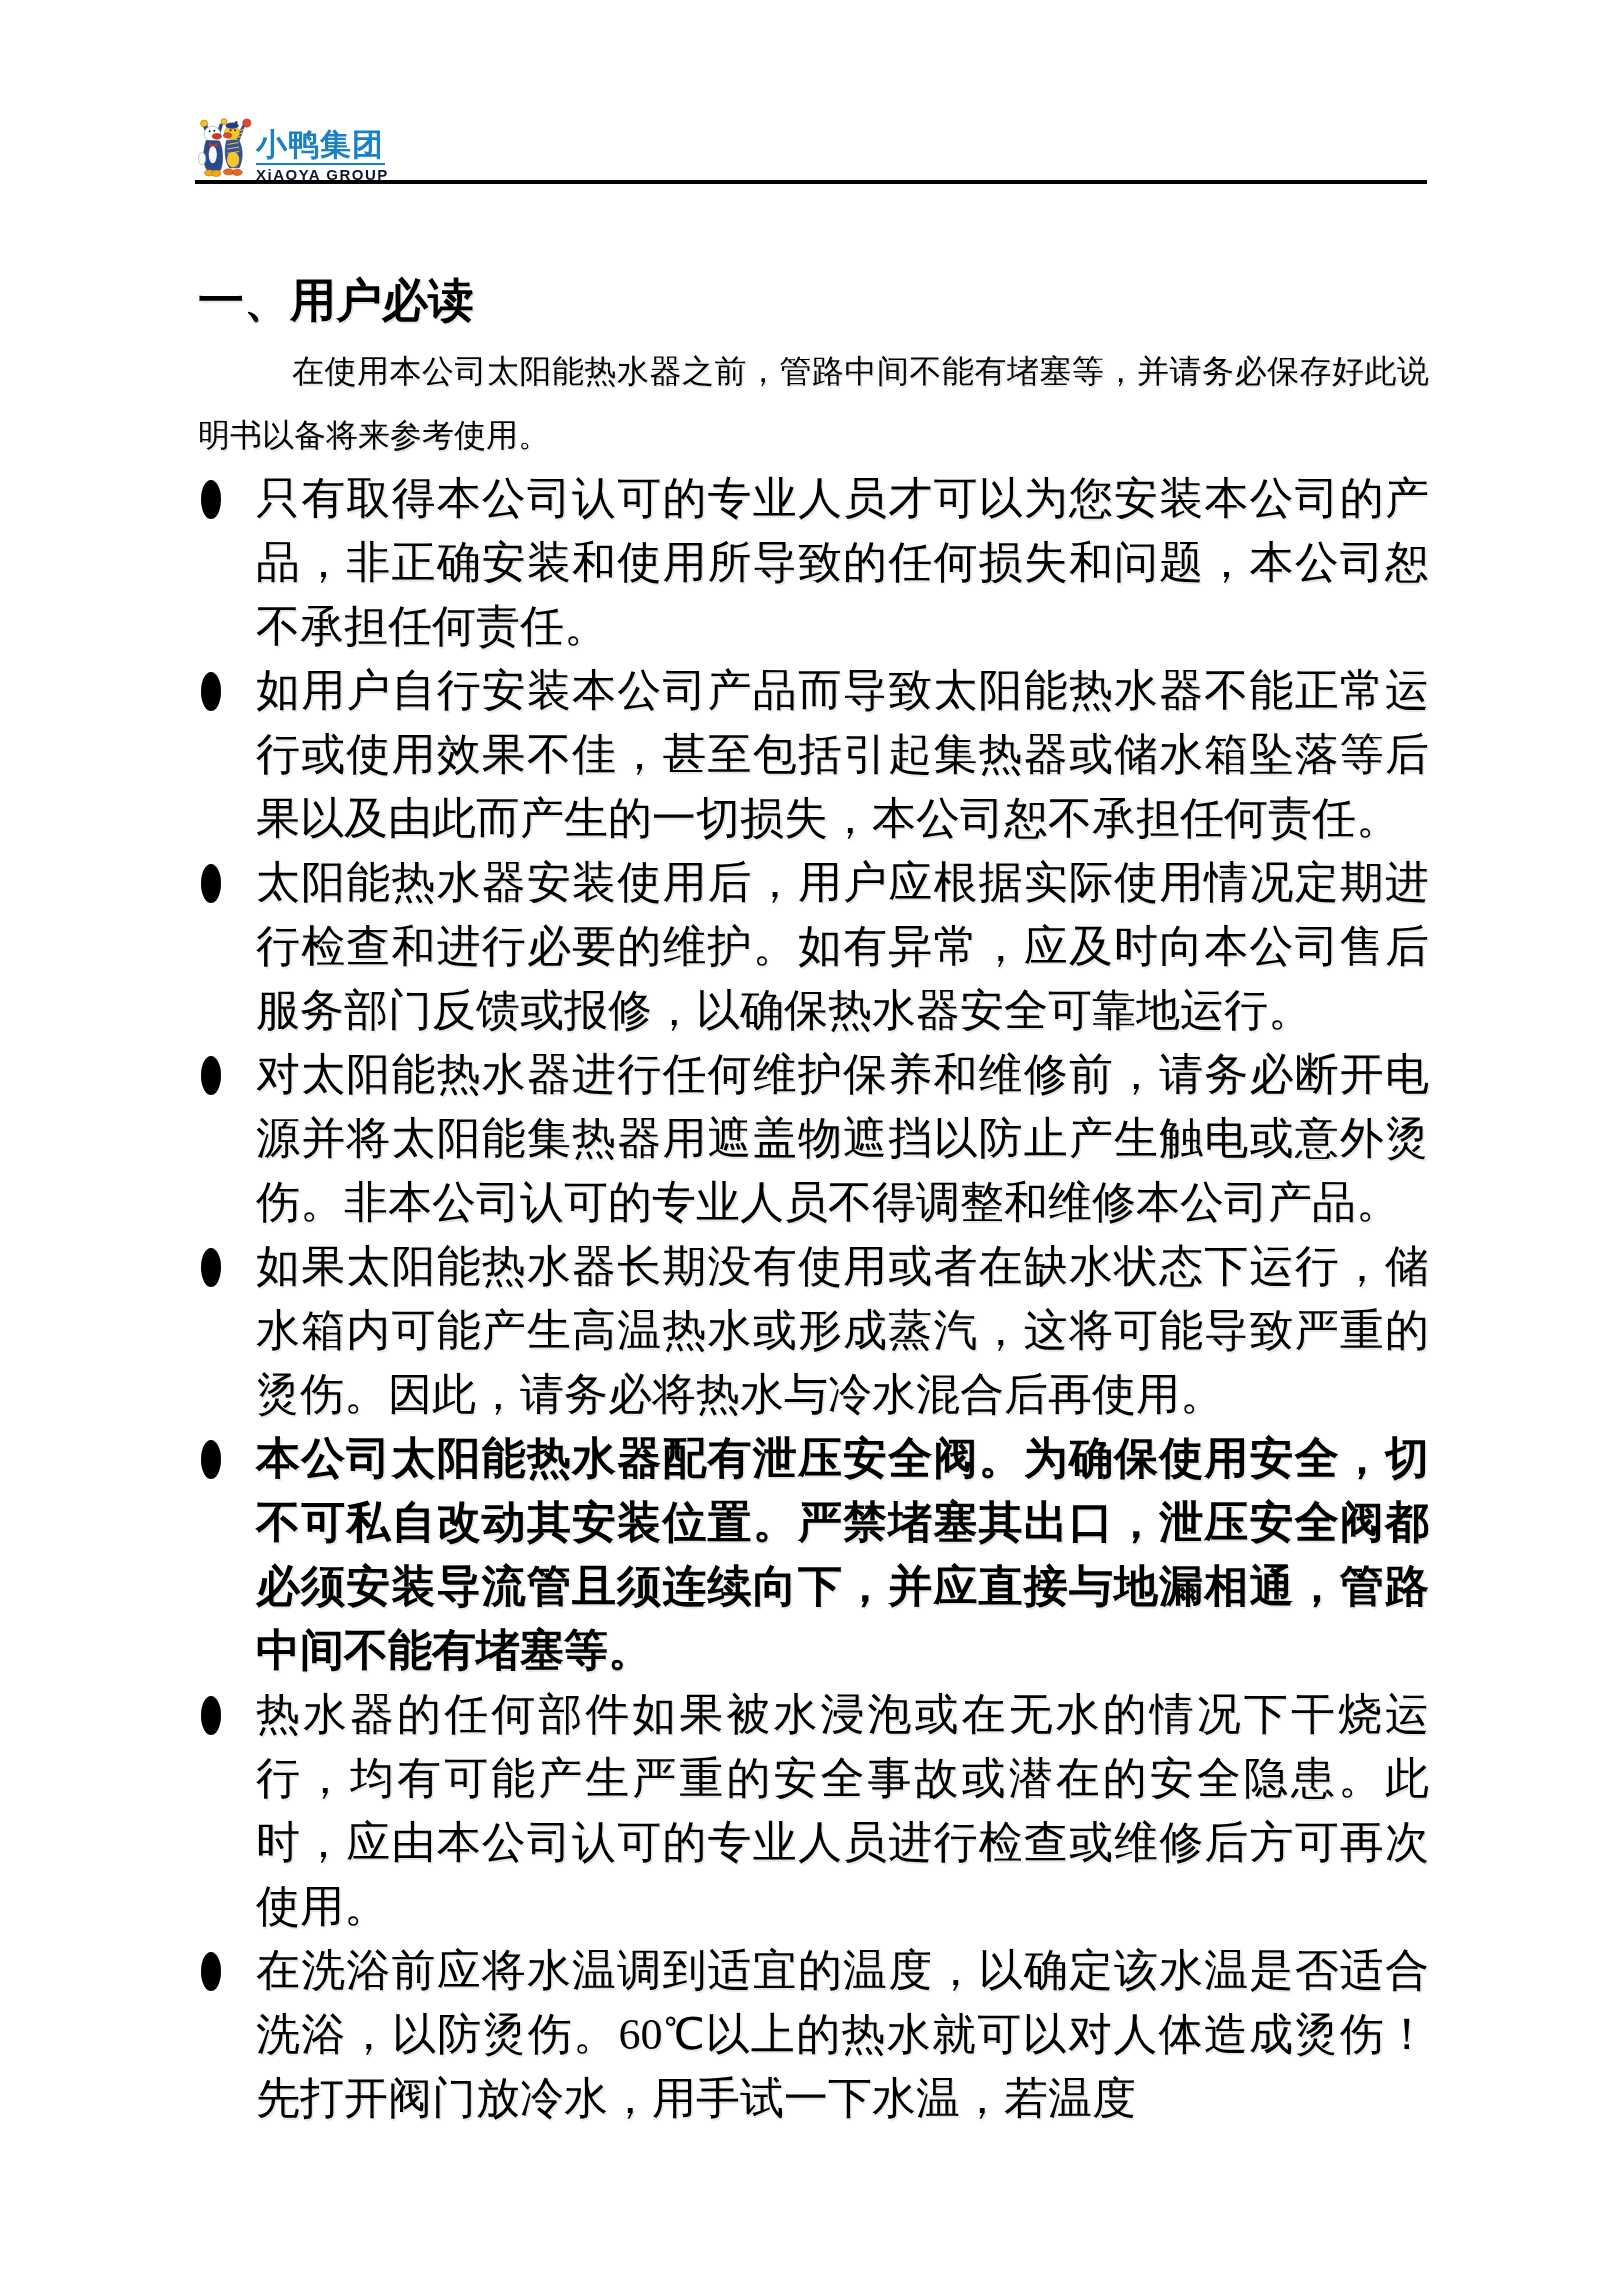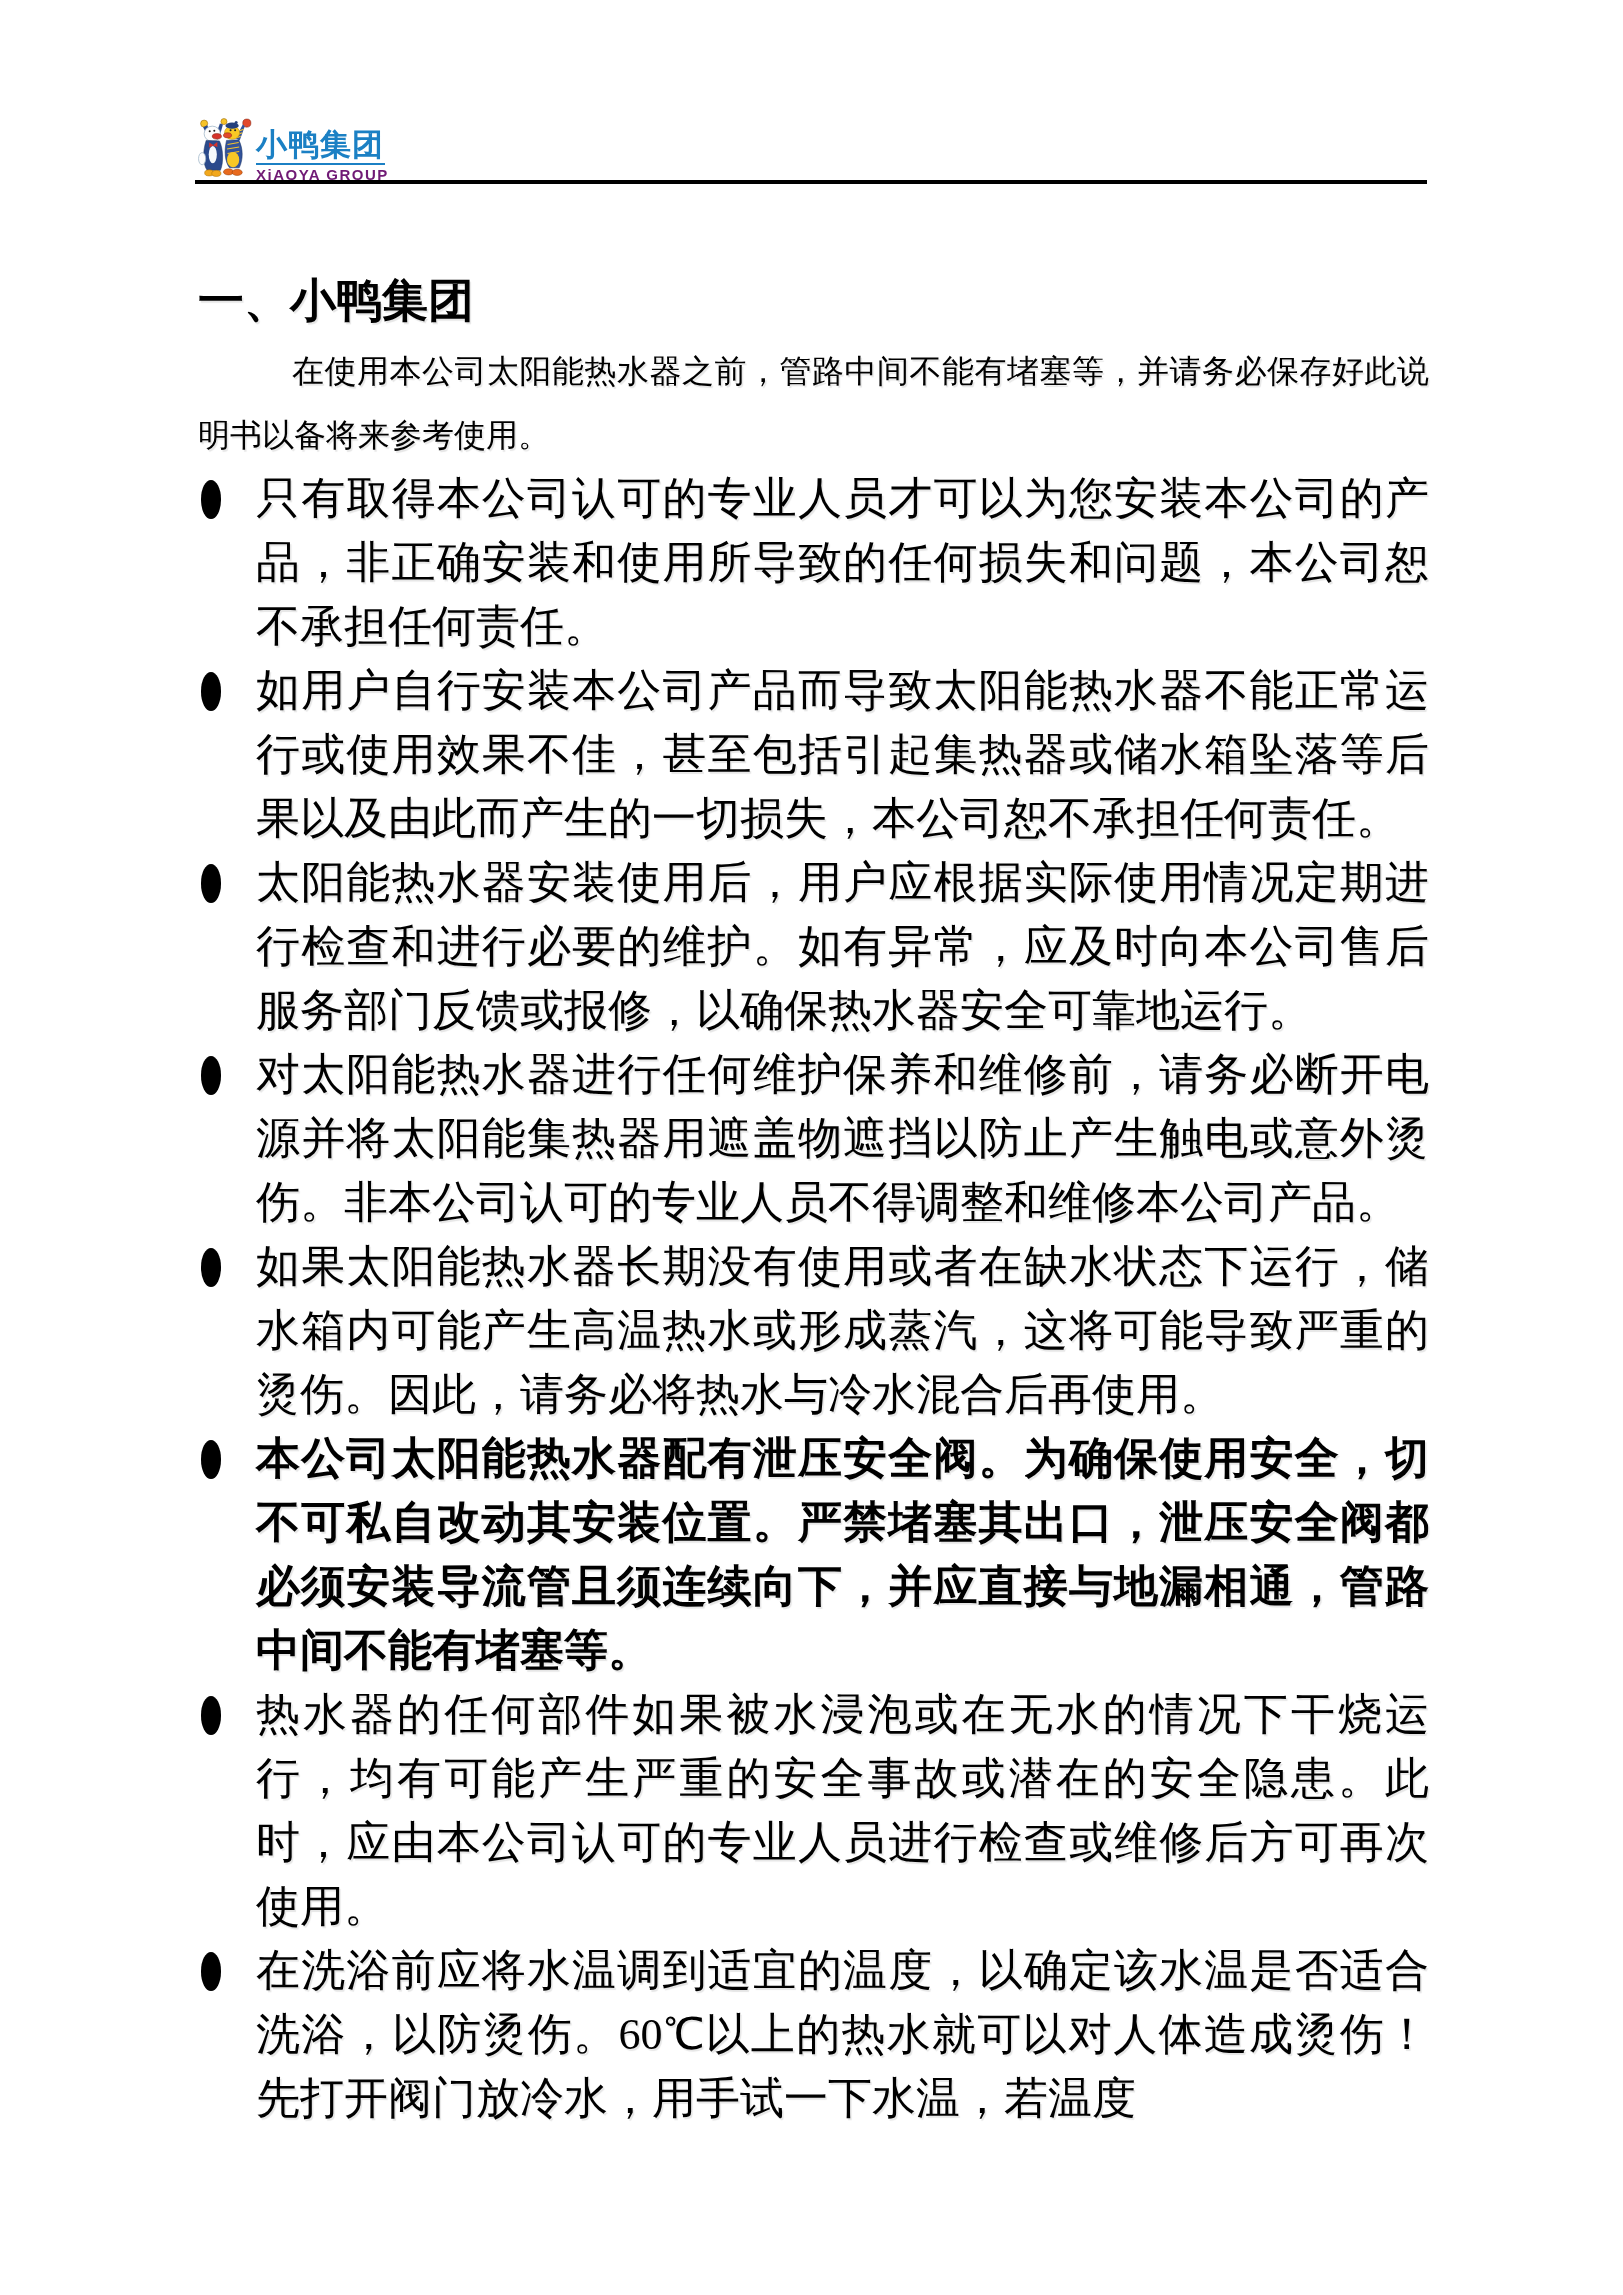--- a/index.html
+++ b/index.html
@@ -131,26 +131,26 @@
     <circle cx="77" cy="26" r="2" fill="#222"></circle>
     <path d="M60,46 C55,68 57,88 66,100 L85,100 C93,84 93,62 84,45 Z" fill="#33539a" stroke="#16305f" stroke-width="1"></path>
     <path d="M62,54 l22,-4 M61,63 l24,-4 M62,72 l23,-4" stroke="#f6c32a" stroke-width="2" fill="none"></path>
     <ellipse cx="73" cy="84" rx="12" ry="15" fill="#f9c825"></ellipse>
     <ellipse cx="64" cy="108" rx="10" ry="6" fill="#e86a1e" stroke="#8f3a05" stroke-width="1"></ellipse>
     <ellipse cx="81" cy="109" rx="10" ry="6" fill="#e86a1e" stroke="#8f3a05" stroke-width="1"></ellipse>
   </svg>
 
   <div class="logo-cn" style="color: rgb(27, 128, 196);">小鸭集团</div>
   <div class="logo-underline" style="background: rgb(27, 128, 196);"></div>
-  <div class="logo-en" style="color: #701a75;">XiAOYA GROUP</div>
+  <div class="logo-en" style="color: #0f172a;">XiAOYA GROUP</div>
 
   <div class="top-rule" style="background: rgb(0, 0, 0);"></div>
 
   <div class="main">
-    <h1 class="doc-title">一、小鸭集团</h1>
+    <h1 class="doc-title">一、用户必读</h1>
 
     <p class="intro">在使用本公司太阳能热水器之前，管路中间不能有堵塞等，并请务必保存好此说明书以备将来参考使用。</p>
 
     <ul class="notice-list">
       <li>
         <span class="dot"></span>
         <span>只有取得本公司认可的专业人员才可以为您安装本公司的产品，非正确安装和使用所导致的任何损失和问题，本公司恕不承担任何责任。</span>
       </li>
       <li>
         <span class="dot"></span>

